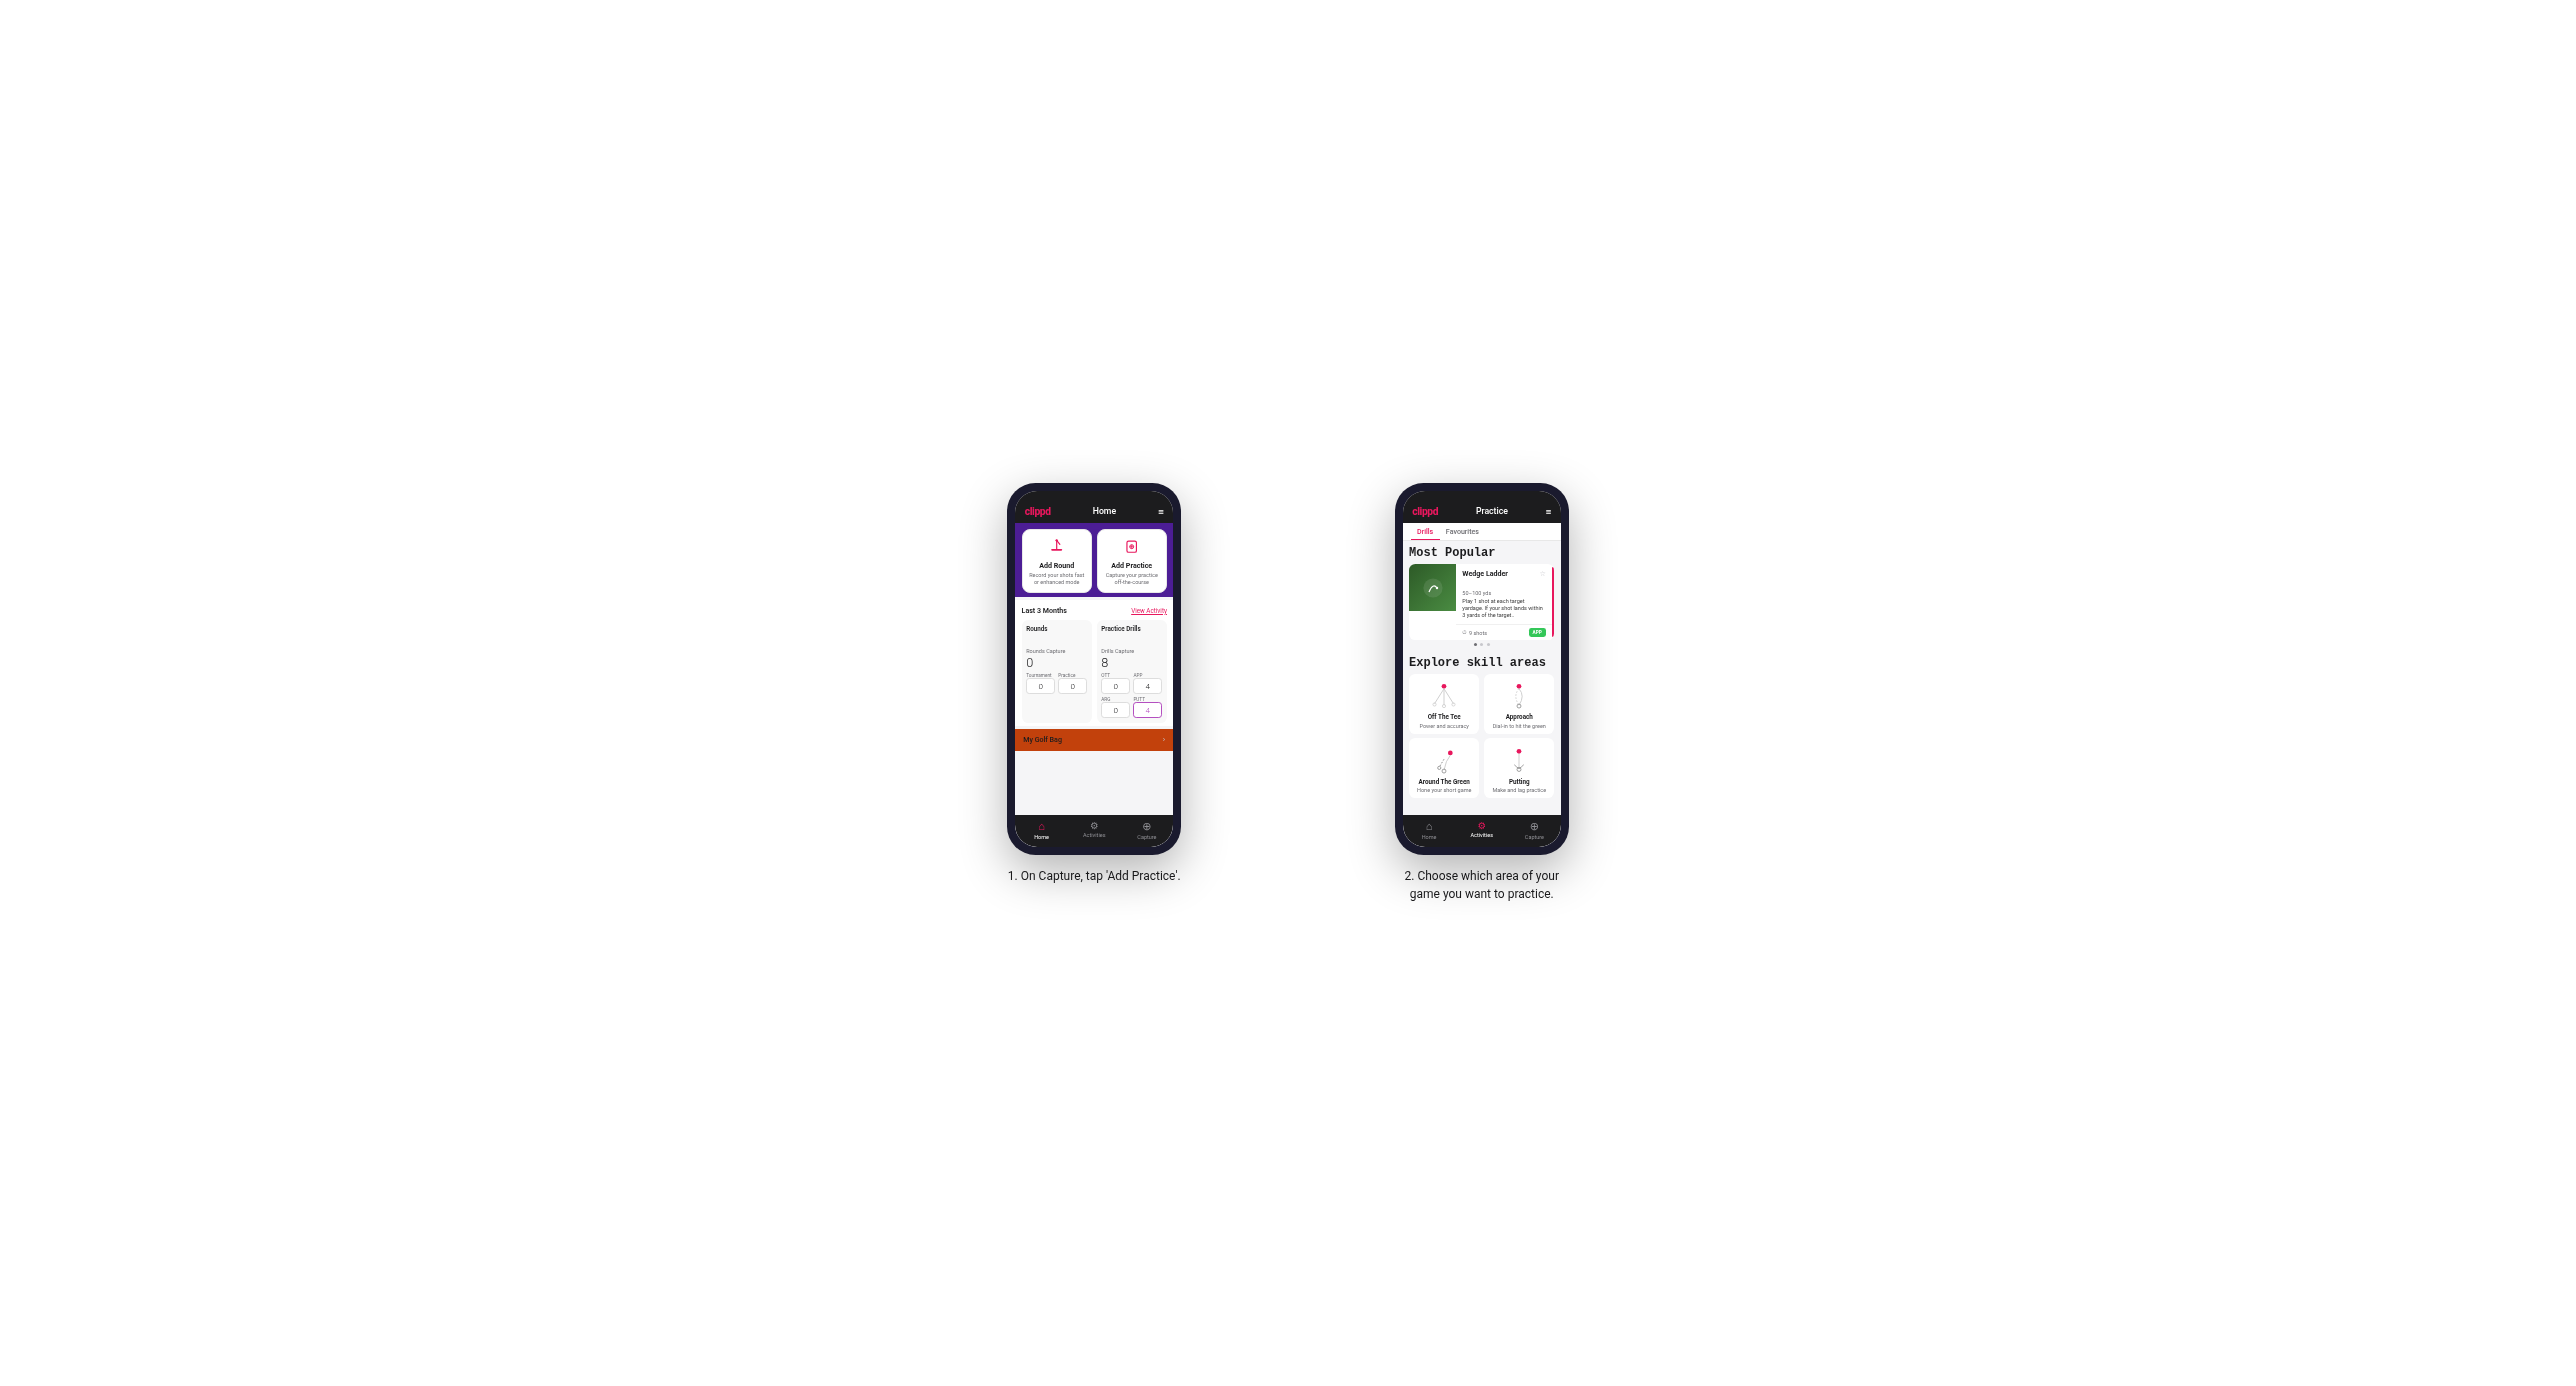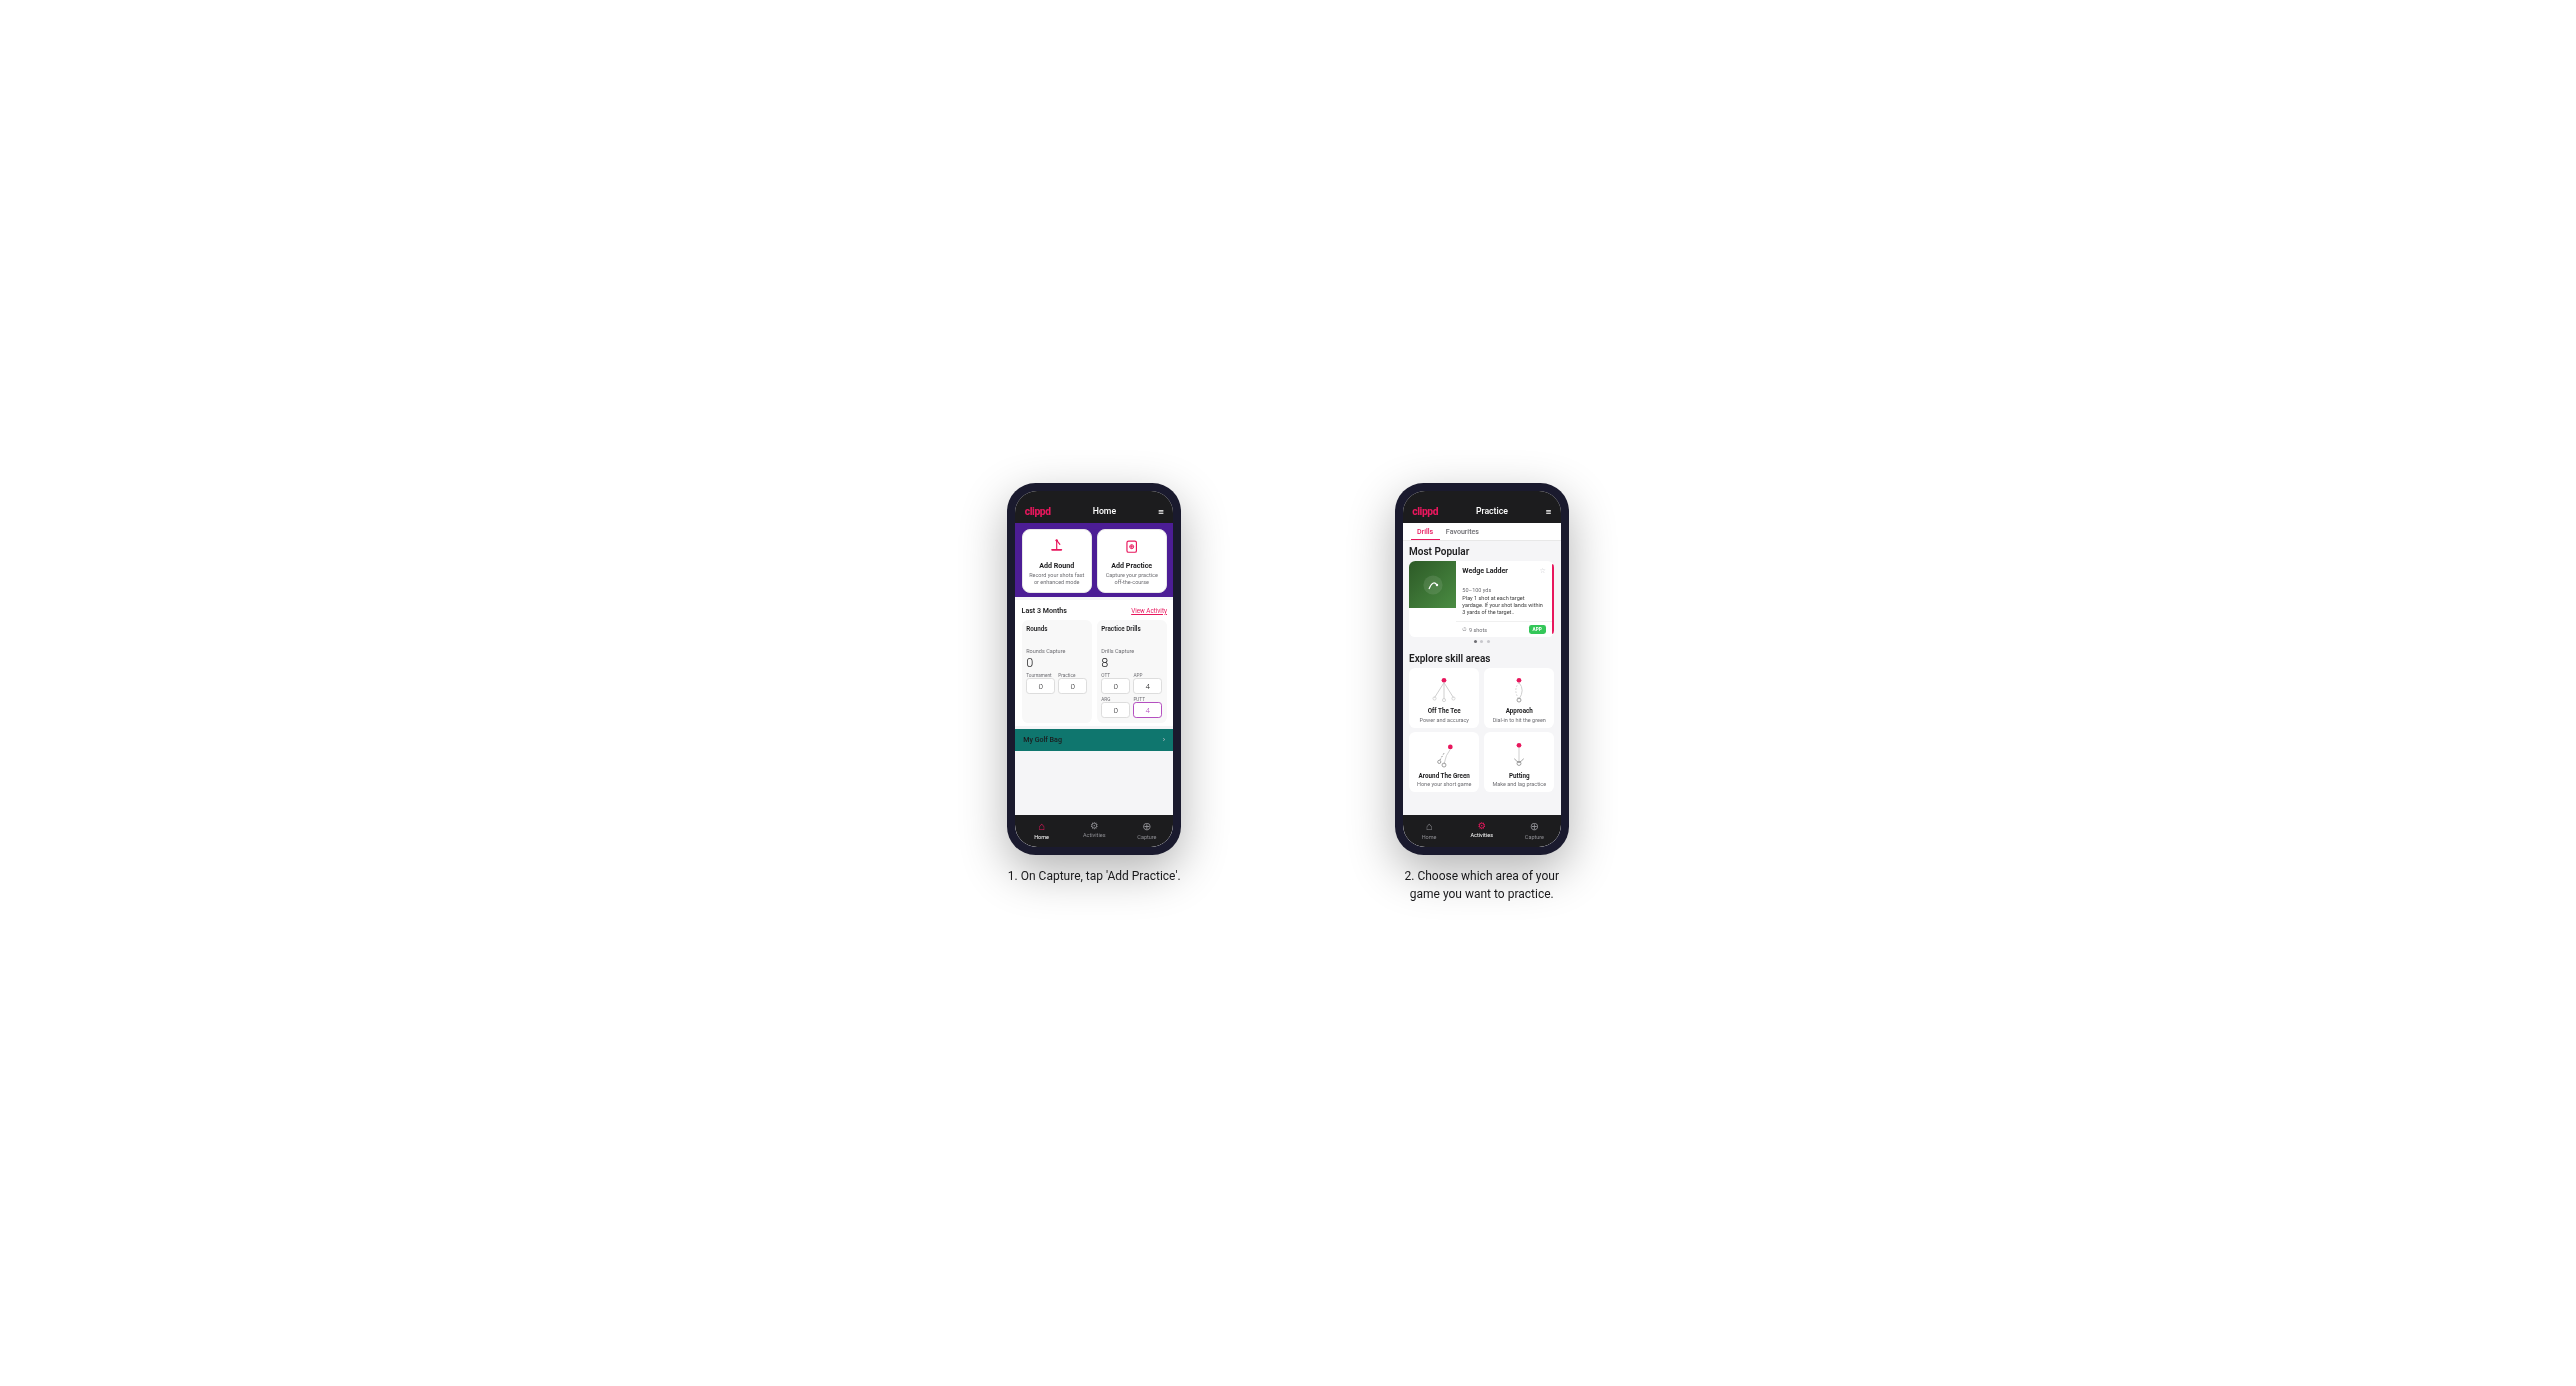--- a/index.html
+++ b/index.html
@@ -188,21 +188,21 @@
       font-weight: 300;
       color: #1c1c1e;
       background: #fff;
     }
     .sub-stat-box.highlighted {
       border-color: #b44fc0;
       color: #b44fc0;
     }
     
     .golf-bag-row {
-      background: #0f766e;
+      background: #c2410c;
       margin-top: 3.2px;
       padding: 6.3px 8px;
       display: flex;
       justify-content: space-between;
       align-items: center;
     }
     .golf-bag-label {
       font-size: 7.1px;
       font-weight: 500;
       color: #1c1c1e;
@@ -262,24 +262,25 @@
     .tab-item.active {
       color: #e8175d;
       border-bottom-color: #e8175d;
     }
     
     .featured-section {
       padding: 4.7px 6.3px 3.2px 6.3px;
       background: #f5f5f7;
     }
     .section-title {
-      font-size: 10px;
+      font-size: 12px;
       font-weight: 600;
       color: #1c1c1e;
       margin-bottom: 4px;
+      font-family: Liberation Mono, monospace;
     }
     .featured-card {
       background: #ffffff;
       border-radius: 6.3px;
       overflow: hidden;
       display: flex;
       align-items: stretch;
     }
     .featured-img {
       width: 47px;

